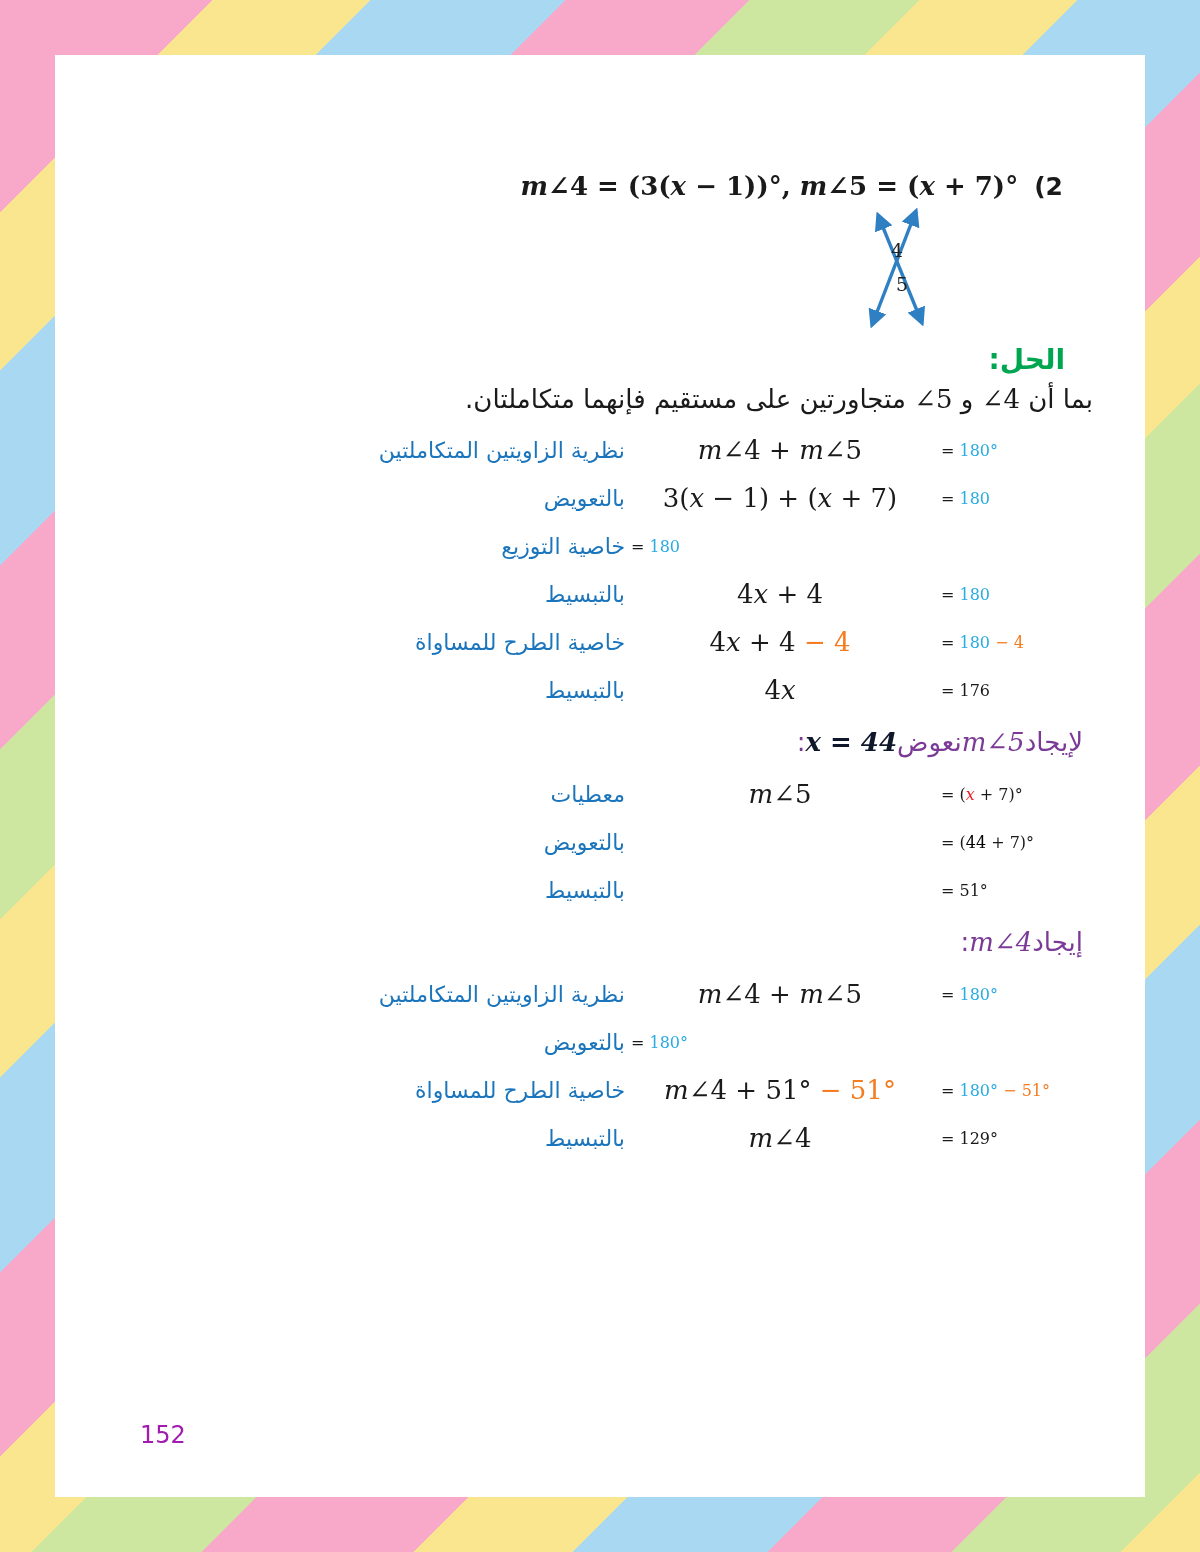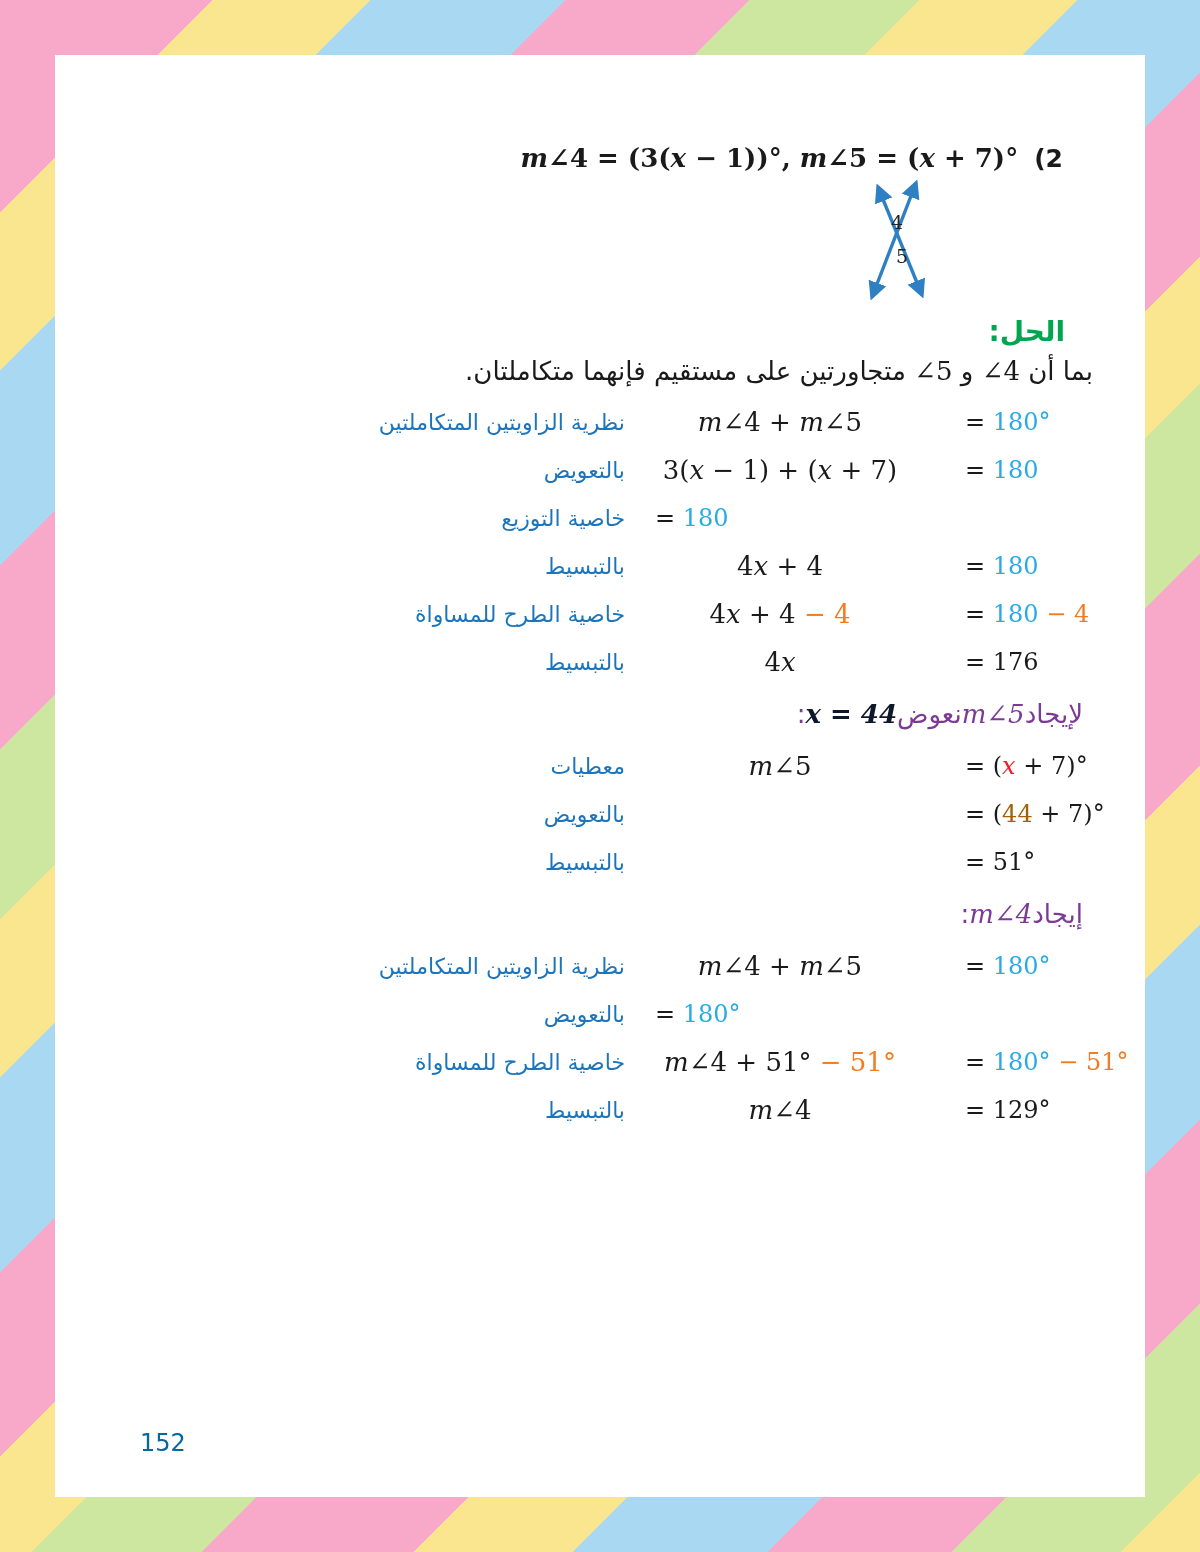--- a/index.html
+++ b/index.html
@@ -26,21 +26,21 @@
     background:#ffffff;
   }
   .math{font-family:"DejaVu Serif","DejaVu Sans",serif;}
   .it{font-style:italic;}
   .bold{font-weight:bold;}
 
   .problem-row{
     display:flex;justify-content:flex-end;align-items:baseline;gap:16px;
     padding:88px 82px 0 0;font-size:26px;font-weight:bold;direction:ltr;
   }
-  .problem-eq{white-space:nowrap;}
+  .problem-eq{white-space:nowrap;margin-top:28px;}
   .problem-num{font-family:"DejaVu Sans",sans-serif;font-size:25px;}
 
   .diagram-wrap{
     display:flex;justify-content:flex-end;padding:4px 195px 0 0;height:130px;
   }
   #diagram line{stroke:var(--diagram-blue);stroke-width:3.4;}
   #diagram .arrowhead{fill:var(--diagram-blue);}
   #diagram text{font-family:"DejaVu Serif",serif;font-size:19px;fill:#222;}
 
   .solution-heading{
@@ -53,29 +53,29 @@
   .steps{margin-top:12px;display:flex;flex-direction:column;}
   .step-row{
     display:grid;grid-template-columns:530px 310px 1fr;
     align-items:center;min-height:48px;padding:0 40px;
   }
   .step-label{
     color:var(--label-blue);font-size:22px;text-align:right;direction:rtl;
     padding-left:8px;white-space:nowrap;
   }
   .eq-lhs{text-align:center;font-size:26px;white-space:nowrap;}
-  .eq-rhs{text-align:left;font-size:24px;white-space:nowrap;padding-left:6px;margin-left:24px;}
+  .eq-rhs{text-align:left;font-size:16px;white-space:nowrap;padding-left:6px;}
   .note-row{
     direction:rtl;text-align:right;padding:6px 62px 6px 0;min-height:44px;
     font-size:26px;color:var(--purple);display:flex;justify-content:flex-start;
     align-items:center;gap:0;
   }
   .note-row .math{font-size:26px;}
   .page-number{
-    position:absolute;left:85px;bottom:40px;font-size:24px;color:#0369a1;
+    position:absolute;left:85px;bottom:48px;font-size:24px;color:#a21caf;
   }
 </style>
 </head>
 <body>
 
 <div class="frame">
   <div class="page">
 
     <div class="problem-row">
       <span id="problem-eq" class="problem-eq math"><span class="it">m</span><span>∠4 = (3(</span><span class="it">x</span><span> − 1))°, </span><span class="it">m</span><span>∠5 = (</span><span class="it">x</span><span> + 7)°</span></span>
@@ -138,21 +138,21 @@
           <span>:</span>
         </div>
         <div class="step-row">
           <div class="step-label">معطيات</div>
           <div class="eq-lhs math"><span class="it">m</span><span>∠5</span></div>
           <div class="eq-rhs math"><span>= (</span><span class="it" style="color: rgb(236, 28, 36);">x</span><span> + 7)°</span></div>
         </div>
         <div class="step-row">
           <div class="step-label">بالتعويض</div>
           <div class="eq-lhs math"></div>
-          <div class="eq-rhs math"><span>= (</span><span style="color: #a16207;">44</span><span> + 7)°</span></div>
+          <div class="eq-rhs math"><span>= (</span><span style="color: #000000;">44</span><span> + 7)°</span></div>
         </div>
         <div class="step-row">
           <div class="step-label">بالتبسيط</div>
           <div class="eq-lhs math"></div>
           <div class="eq-rhs math"><span>= 51°</span></div>
         </div>
         <div class="note-row">
           <span>إيجاد </span>
           <span class="it math" dir="ltr">m∠4</span>
           <span>:</span>

